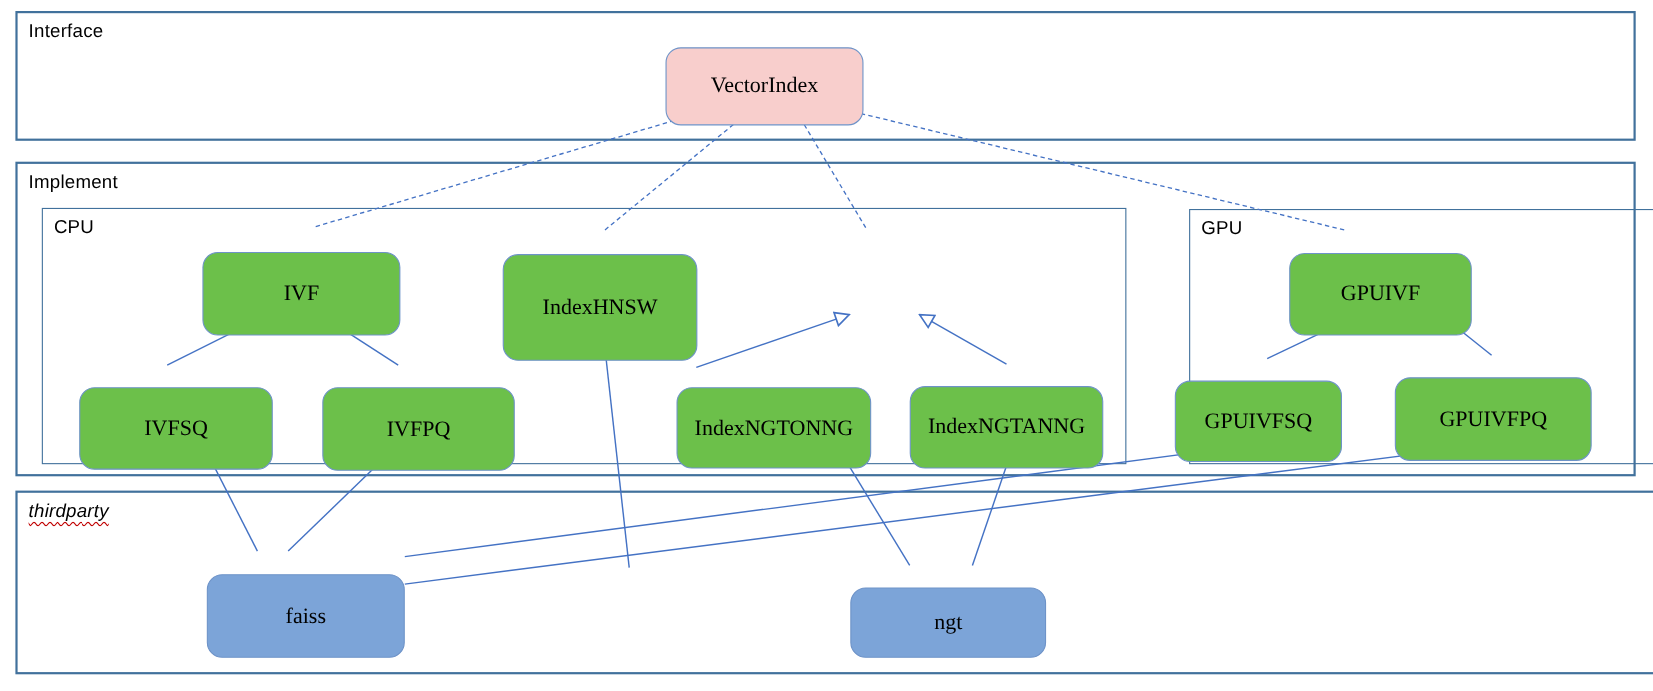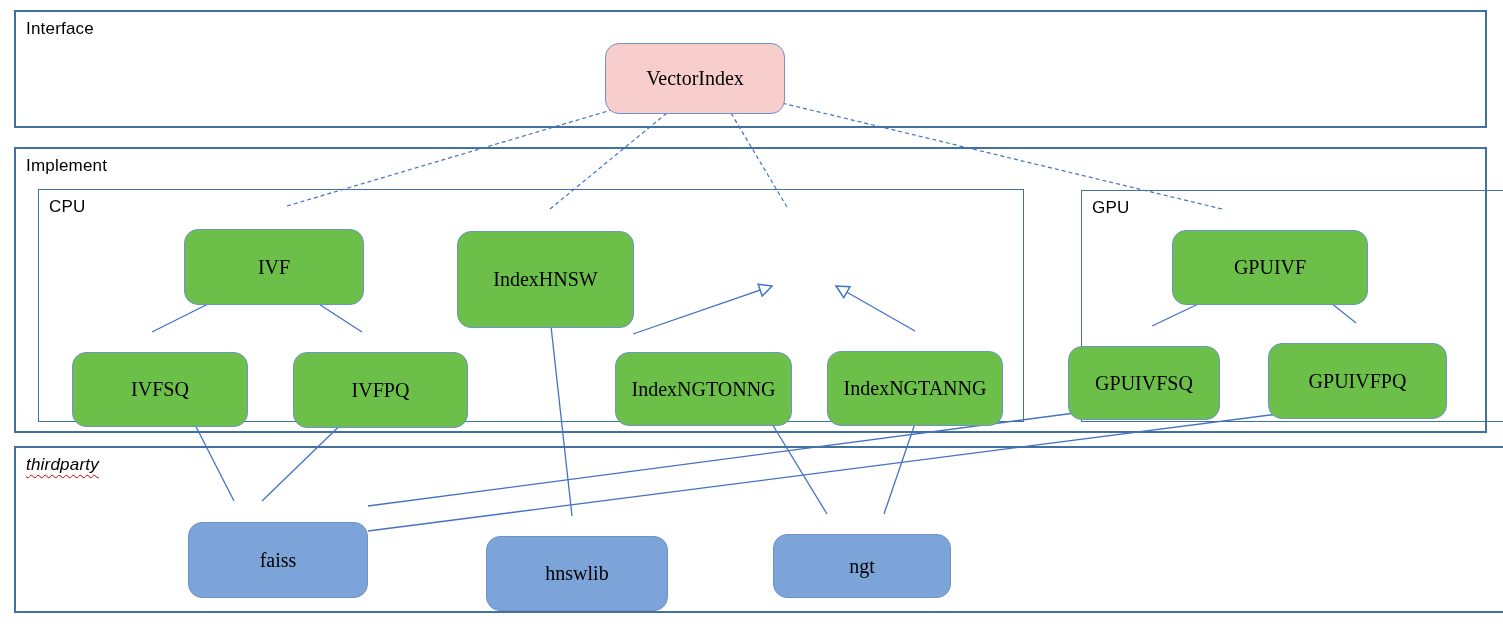--- a/index.html
+++ b/index.html
@@ -124,33 +124,30 @@
   </div>
   <div class="node green" style="left:293px;top:331px;width:175px;height:76px;text-align:right;">
     <span>IVFPQ</span>
   </div>
   <div class="node green" style="left:615px;top:331px;width:177px;height:74px;">
     <span>IndexNGTONNG</span>
   </div>
   <div class="node green" style="left:827px;top:330px;width:176px;height:75px;text-align:center;">
     <span>IndexNGTANNG</span>
   </div>
-  <div class="node green" style="left:1172px;top:209px;width:196px;height:75px;">
+  <div class="node green" style="left:1172px;top:209px;width:166px;height:75px;">
     <span>GPUIVF</span>
   </div>
   <div class="node green" style="left:1068px;top:325px;width:152px;height:74px;">
     <span>GPUIVFSQ</span>
   </div>
   <div class="node green" style="left:1268px;top:322px;width:179px;height:76px;">
     <span>GPUIVFPQ</span>
   </div>
 
   <div class="node blue" style="left:188px;top:501px;width:180px;height:76px;">
     <span>faiss</span>
   </div>
-  <div class="node blue" style="left:486px;top:515px;width:182px;height:75px;">
-    <span>hnswlib</span>
-  </div>
   <div class="node blue" style="left:773px;top:513px;width:178px;height:64px;">
     <span>ngt</span>
   </div>
 
 </div>
 
 </body></html>

